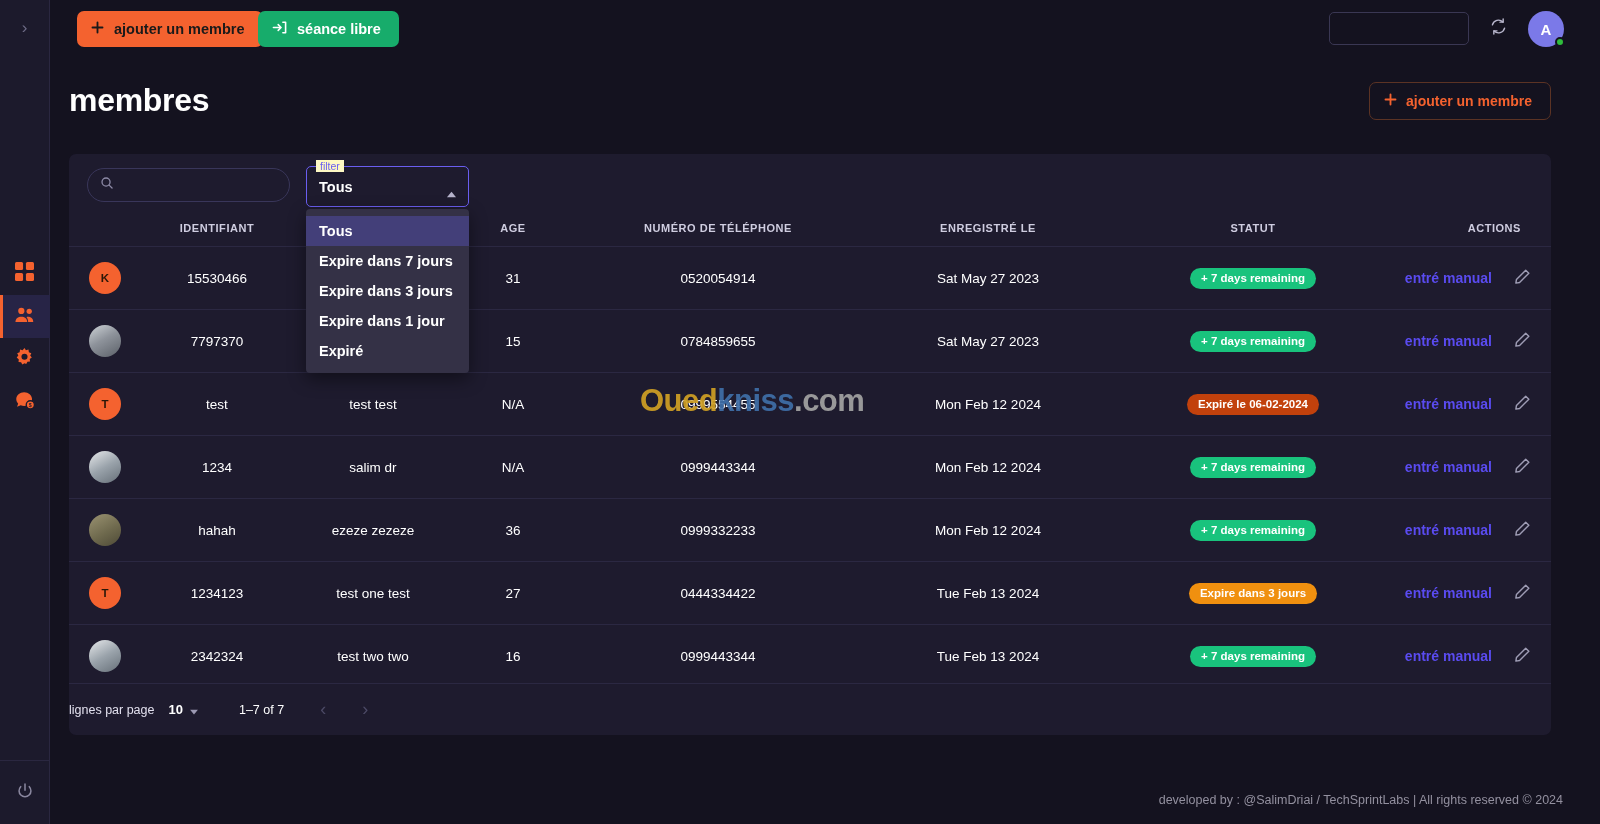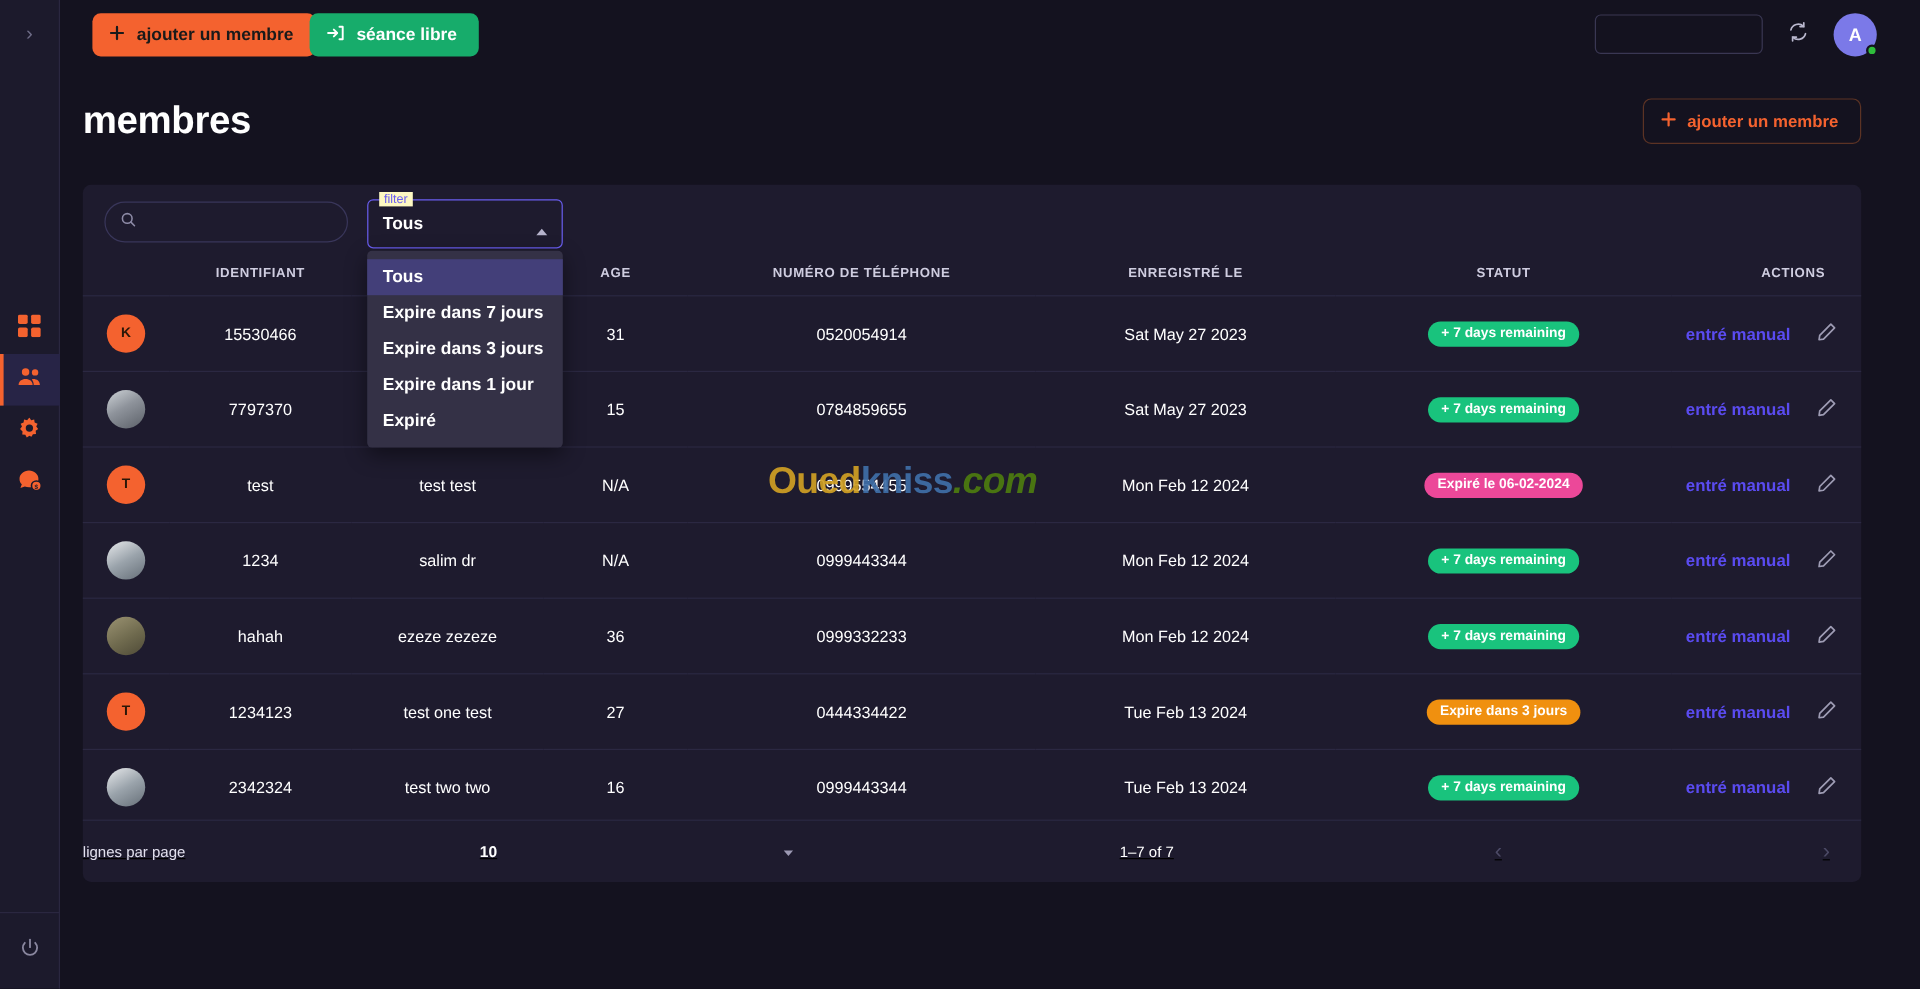--- a/index.html
+++ b/index.html
@@ -144,34 +144,34 @@
         color: #2a1708; font-size: 11.5px; font-weight: 600; overflow: hidden; }
   .av.photo { background: linear-gradient(150deg,#cfd4d8 0%,#8e939b 45%,#5b6068 100%); }
   .av.photo.olive { background: linear-gradient(150deg,#9b9372 0%,#6f6a4e 55%,#4e4a37 100%); }
   .av.photo.steel { background: linear-gradient(150deg,#e8eaec 0%,#9aa3ab 50%,#666f78 100%); }
 
   .badge {
     display: inline-block; border-radius: 11px; padding: 4px 11px;
     font-size: 11.5px; font-weight: 600; line-height: 13px; white-space: nowrap;
   }
   .badge.ok { background: #19c37d; color: #ffffff; }
-  .badge.exp { background: #ec4899; color: #ffffff; }
+  .badge.exp { background: #c2410c; color: #ffffff; }
   .badge.warn { background: #f0900f; color: #ffffff; }
 
   .link-manual {
     color: #5a4bf0; font-size: 14px; font-weight: 700; cursor: pointer;
     margin-right: 22px; vertical-align: middle;
   }
   .edit-btn { display: inline-block; vertical-align: middle; cursor: pointer; }
 
   
   .pagination {
     position: absolute; left: 0; right: 0; bottom: 0; height: 52px;
     border-top: 1px solid #2b2842;
-    display: flex; align-items: center; justify-content: space-between; gap: 0; padding-right: 26px; text-decoration: underline;
+    display: flex; align-items: center; justify-content: flex-start; gap: 0; 
   }
   .pg-label { color: #e2e0ee; font-size: 12.5px; }
   .pg-rows { color: #ffffff; font-size: 13px; font-weight: 700; margin-left: 14px; }
   .pg-caret { margin-left: 6px; }
   .pg-range { color: #ffffff; font-size: 12.5px; margin-left: 40px; }
   .pg-nav { color: #4c4a66; font-size: 18px; margin-left: 36px; cursor: pointer; user-select: none; }
 
   
   .footer {
     position: absolute; right: 37px; bottom: 17px;
@@ -179,21 +179,21 @@
   }
 
   
   .watermark {
     position: absolute; left: 640px; top: 383px; font-size: 31px; font-weight: 700;
     letter-spacing: -.5px; pointer-events: none; z-index: 5; opacity: .92;
     font-family: "Liberation Sans", sans-serif;
   }
   .wm-o { color: #d0a024; }
   .wm-k { color: #3f6fa8; }
-  .wm-d { color: #4d7c0f; font-style: italic; }
+  .wm-d { color: #a3a3a3; }
 </style>
 </head>
 <body>
 
 <div id="app">
 
   <div class="sidebar">
     <div class="sb-toggle">
       <span>›</span>
     </div>
@@ -469,13 +469,14 @@
         <svg width="10" height="6" viewBox="0 0 12 8" fill="#9c99b3">
             <path d="M6 7.2L0.8 1h10.4z"></path>
           </svg>
       </span>
       <span class="pg-range">1–7 of 7</span>
       <span class="pg-nav">‹</span>
       <span class="pg-nav">›</span>
     </div>
   </div>
 
+  <div class="footer">developed by : @SalimDriai / TechSprintLabs | All rights reserved © 2024</div>
 </div>
 
 </body></html>

